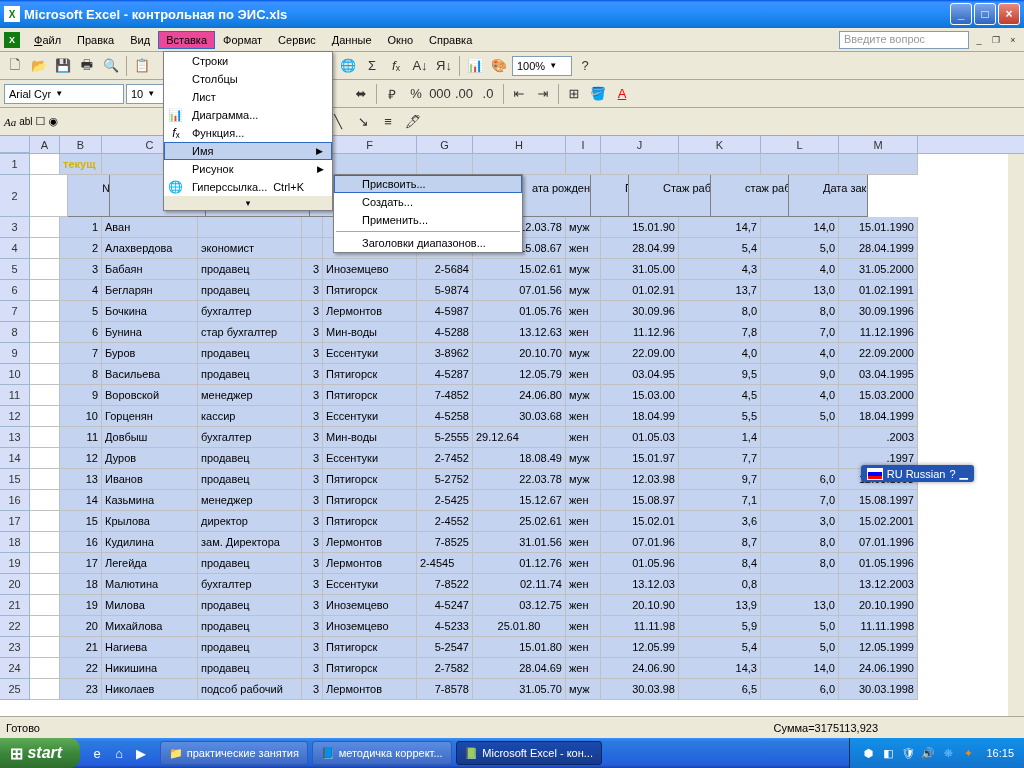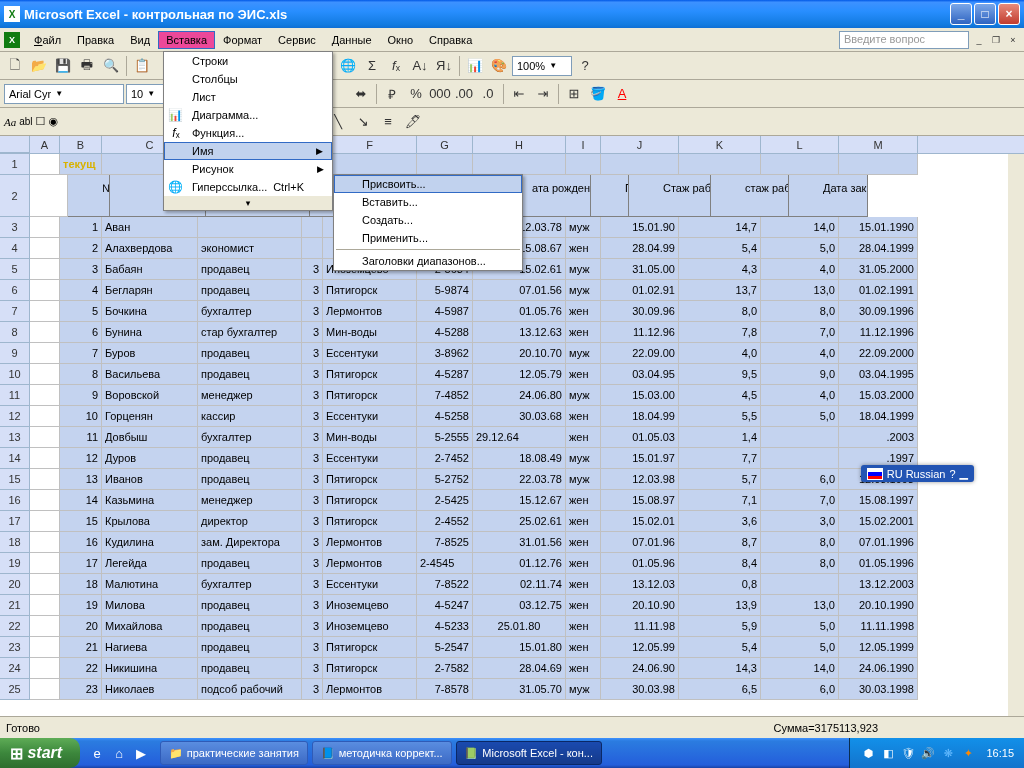--- a/index.html
+++ b/index.html
@@ -196,21 +196,20 @@
   <div class="dd-item"><span class="icon-slot">📊</span><span>Диаграмма...</span></div>
   <div class="dd-item"><span class="icon-slot"><i>f</i>ₓ</span><span>Функция...</span></div>
   <div class="dd-item hl"><span>Имя</span><span class="sub-arrow">▶</span></div>
   <div class="dd-item"><span>Рисунок</span><span class="sub-arrow">▶</span></div>
   <div class="dd-item"><span class="icon-slot">🌐</span><span>Гиперссылка...</span><span class="shortcut">Ctrl+K</span></div>
   <div class="dd-expand">▾</div>
 </div>
 
 <div class="dropdown menu-name">
   <div class="dd-item hl"><span>Присвоить...</span></div>
-  <div class="dd-item"><span>Вставить...</span></div>
   <div class="dd-item"><span>Создать...</span></div>
   <div class="dd-item"><span>Применить...</span></div>
   <div class="dd-sep"></div>
   <div class="dd-item"><span>Заголовки диапазонов...</span></div>
 </div>
 
 <div class="grid-area">
   <div class="col-headers">
     <div class="corner"></div>
     <div class="ch cA">A</div>
@@ -456,21 +455,21 @@
     <div class="cell cA"></div>
     <div class="cell cB sel" style="text-align:right">13</div>
     <div class="cell cC sel">Иванов</div>
     <div class="cell cD sel">продавец</div>
     <div class="cell cE sel" style="text-align:right">3</div>
     <div class="cell cF sel">Пятигорск</div>
     <div class="cell cG sel" style="text-align:right">5-2752</div>
     <div class="cell cH sel" style="text-align:right">22.03.78</div>
     <div class="cell cI sel">муж</div>
     <div class="cell cJ sel" style="text-align:right">12.03.98</div>
-    <div class="cell cK sel" style="text-align:right">5,7</div>
+    <div class="cell cK sel" style="text-align:right">9,7</div>
     <div class="cell cL sel" style="text-align:right">6,0</div>
     <div class="cell cM sel" style="text-align:right">12.03.1998</div>
   </div>
       <div class="row">
         <div class="rh">16</div>
     <div class="cell cA"></div>
     <div class="cell cB sel" style="text-align:right">14</div>
     <div class="cell cC sel">Казьмина</div>
     <div class="cell cD sel">менеджер</div>
     <div class="cell cE sel" style="text-align:right">3</div>

